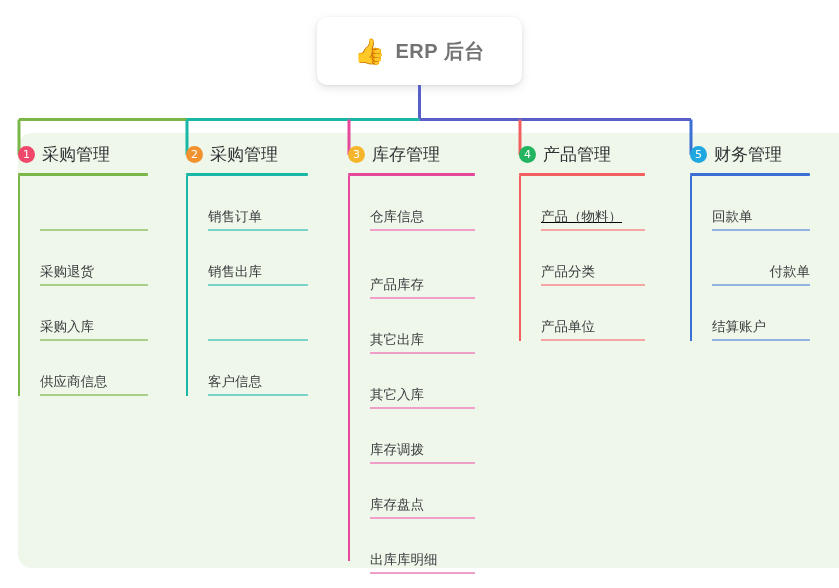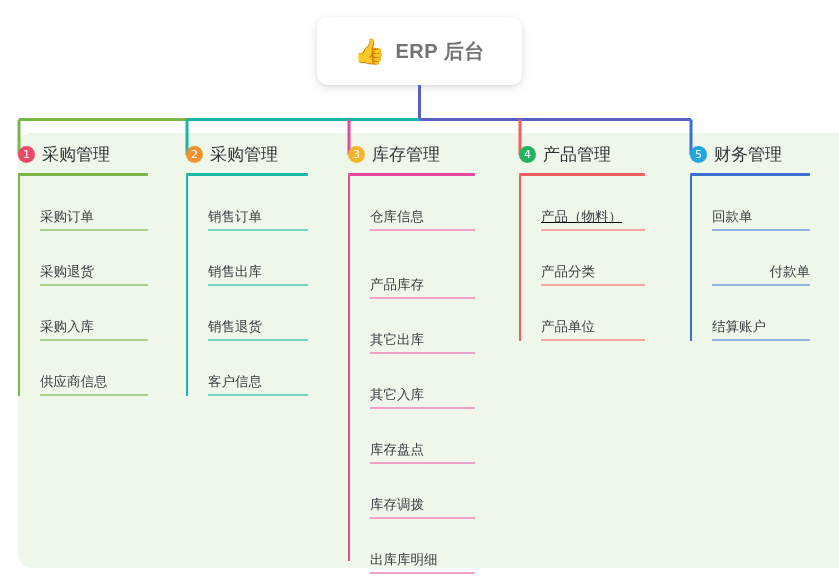--- a/index.html
+++ b/index.html
@@ -176,21 +176,20 @@
   <div class="columns" id="columns-host">
       <div class="column" style="left: 0px; width: 130px;">
         <div class="col-head">
           <span class="badge" style="background: rgb(240, 72, 107);">1</span>
           <span class="col-title">采购管理</span>
         </div>
         <div class="head-rule" style="background: rgb(122, 182, 72); width: 130px;"></div>
         <div class="items" style="height: 220px;">
           <div class="spine" style="background: rgb(122, 182, 72); height: 220px;"></div>
           <div class="item" style="height: 55px;">
-            <div class="item-label">采购订单</div>
             <div class="item-rule" style="background: rgb(169, 207, 139);"></div>
           </div>
           <div class="item" style="height: 55px;">
             <div class="item-label">采购退货</div>
             <div class="item-rule" style="background: rgb(169, 207, 139);"></div>
           </div>
           <div class="item" style="height: 55px;">
             <div class="item-label">采购入库</div>
             <div class="item-rule" style="background: rgb(169, 207, 139);"></div>
           </div>
@@ -210,21 +209,20 @@
           <div class="spine" style="background: rgb(24, 183, 166); height: 220px;"></div>
           <div class="item" style="height: 55px;">
             <div class="item-label">销售订单</div>
             <div class="item-rule" style="background: rgb(121, 211, 201);"></div>
           </div>
           <div class="item" style="height: 55px;">
             <div class="item-label">销售出库</div>
             <div class="item-rule" style="background: rgb(121, 211, 201);"></div>
           </div>
           <div class="item" style="height: 55px;">
-            <div class="item-label">销售退货</div>
             <div class="item-rule" style="background: rgb(121, 211, 201);"></div>
           </div>
           <div class="item" style="height: 55px;">
             <div class="item-label">客户信息</div>
             <div class="item-rule" style="background: rgb(121, 211, 201);"></div>
           </div>
         </div>
       </div>
       <div class="column" style="left: 330px; width: 127px;">
         <div class="col-head">
@@ -244,25 +242,25 @@
           </div>
           <div class="item" style="height: 55px;">
             <div class="item-label">其它出库</div>
             <div class="item-rule" style="background: rgb(240, 160, 200);"></div>
           </div>
           <div class="item" style="height: 55px;">
             <div class="item-label">其它入库</div>
             <div class="item-rule" style="background: rgb(240, 160, 200);"></div>
           </div>
           <div class="item" style="height: 55px;">
+            <div class="item-label">库存调拨</div>
+            <div class="item-rule" style="background: rgb(240, 160, 200);"></div>
+          </div>
+          <div class="item" style="height: 55px;">
             <div class="item-label">库存盘点</div>
-            <div class="item-rule" style="background: rgb(240, 160, 200);"></div>
-          </div>
-          <div class="item" style="height: 55px;">
-            <div class="item-label">库存调拨</div>
             <div class="item-rule" style="background: rgb(240, 160, 200);"></div>
           </div>
           <div class="item" style="height: 55px;">
             <div class="item-label">出库库明细</div>
             <div class="item-rule" style="background: rgb(240, 160, 200);"></div>
           </div>
         </div>
       </div>
       <div class="column" style="left: 501px; width: 126px;">
         <div class="col-head">

